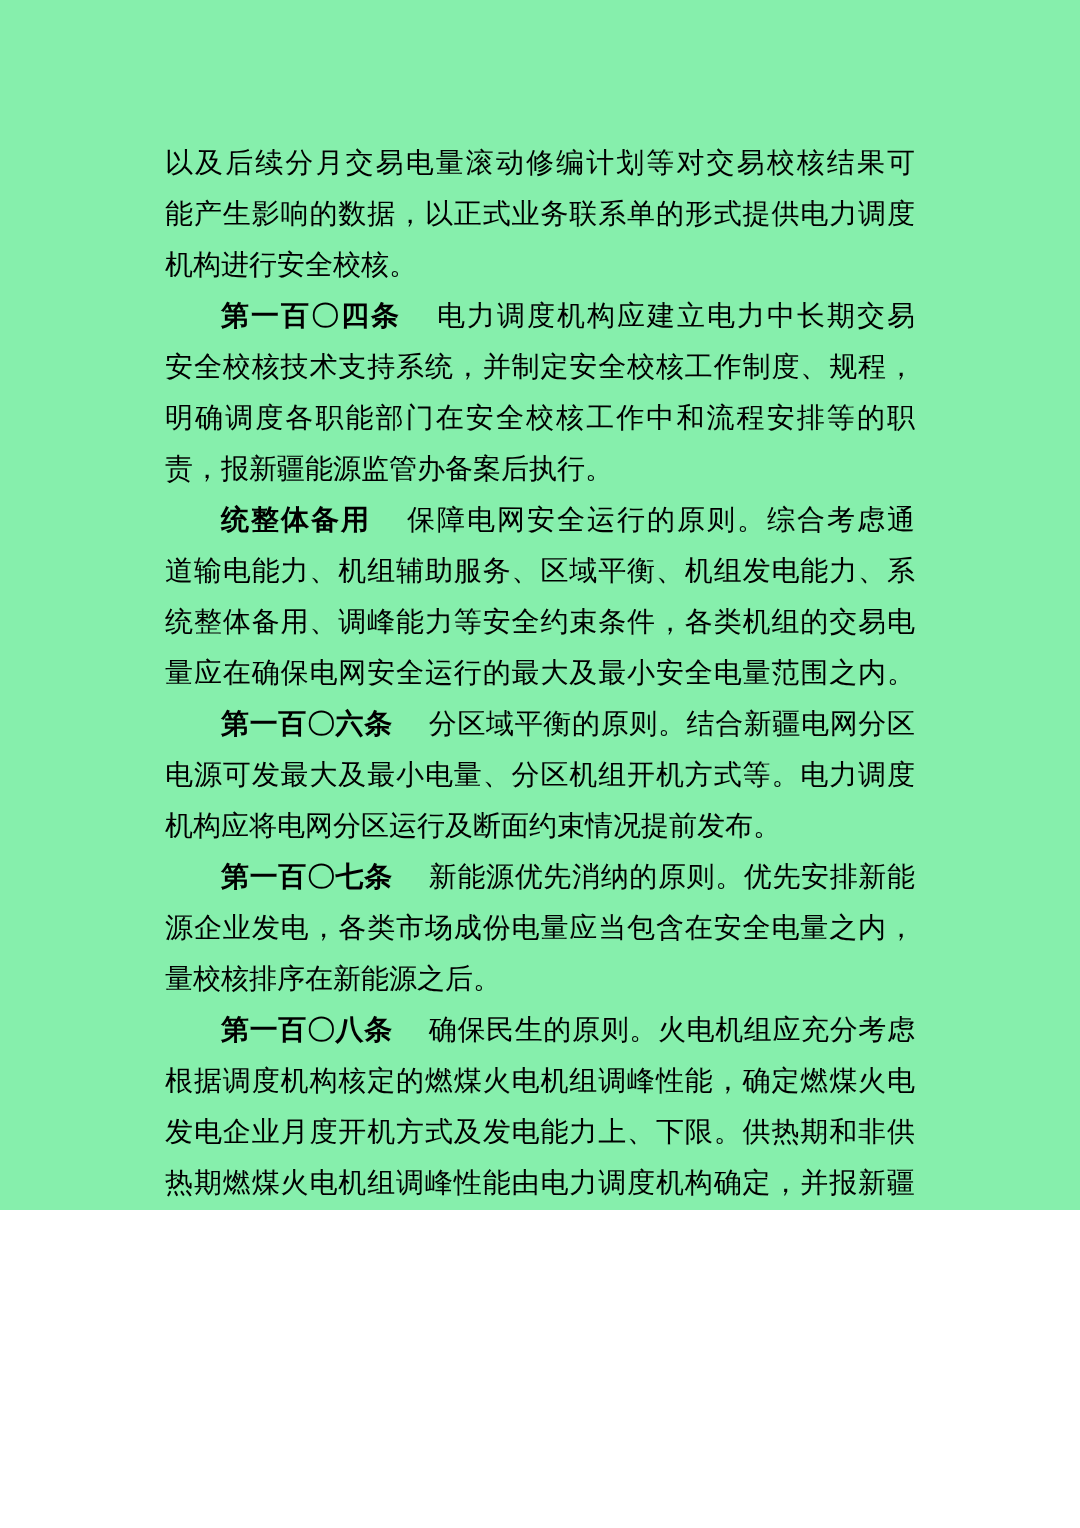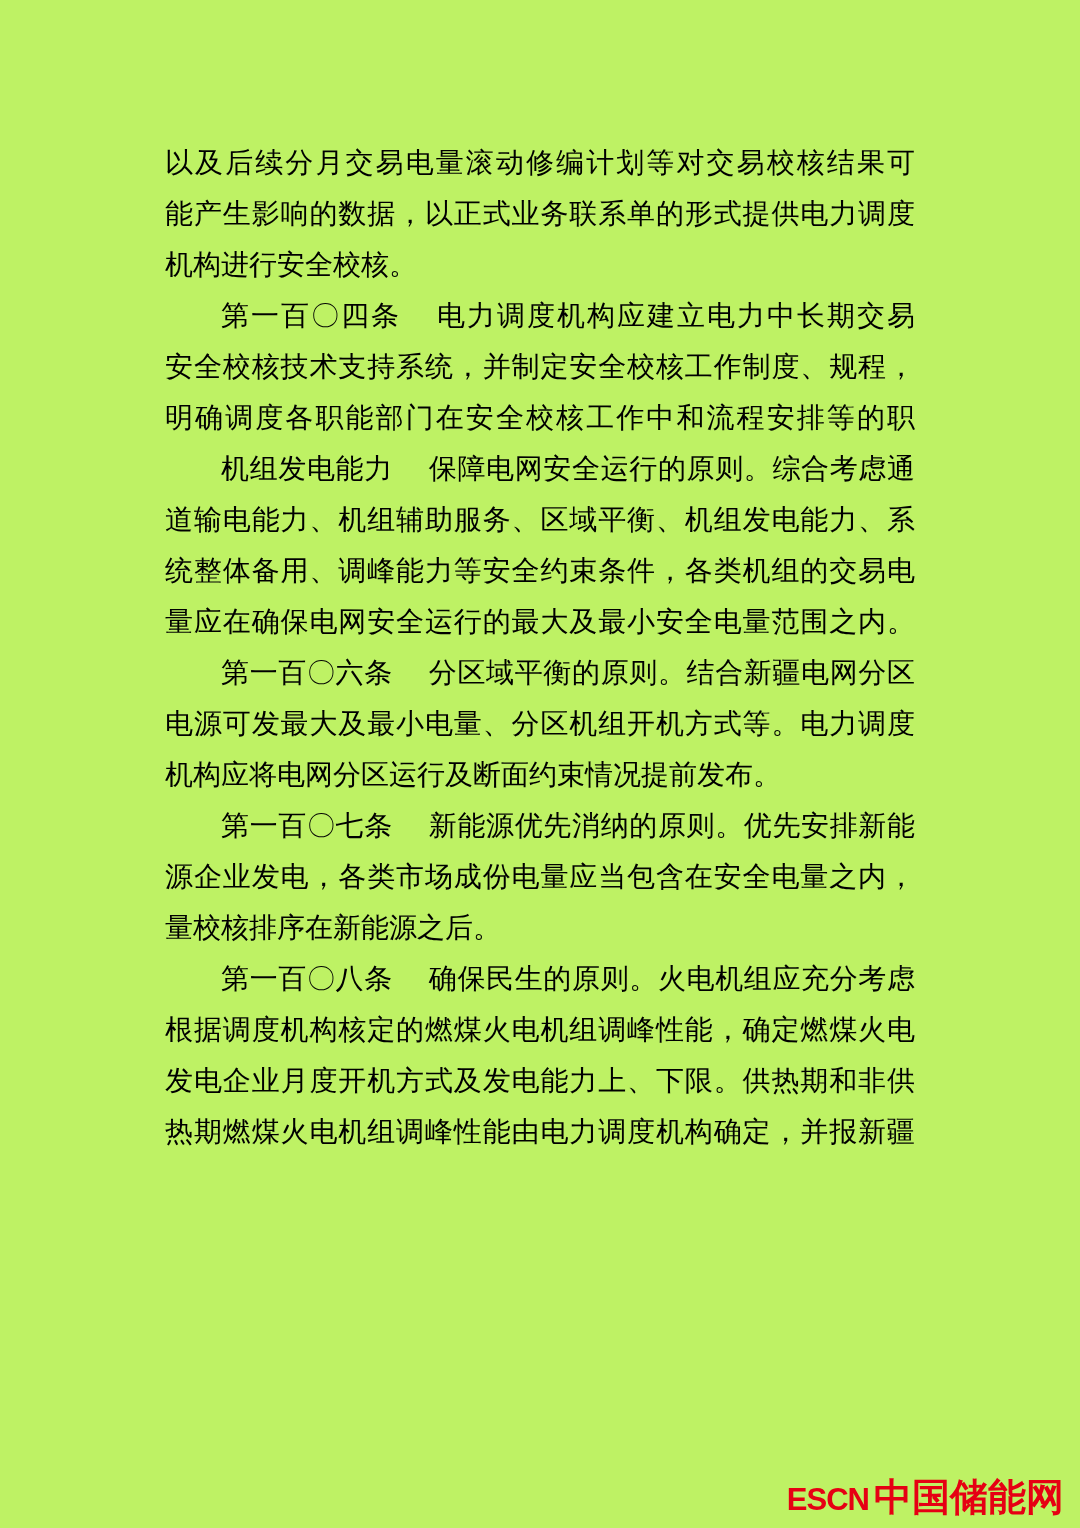--- a/index.html
+++ b/index.html
@@ -1,20 +1,20 @@
 <!DOCTYPE html>
 <html><head>
 <meta charset="utf-8">
 <style>
   html, body { margin: 0; padding: 0; background: #ffffff; }
   .page {
     position: relative;
     width: 1080px;
-    height: 1528px;
-    background: #bef264;
+    height: 1210px;
+    background: #86efac;
     overflow: hidden;
     font-family: "Liberation Serif", "DejaVu Serif", serif;
     color: #000;
   }
   .doc {
     position: absolute;
     left: 165px;
     top: 137px;
     width: 750px;
   }
@@ -26,21 +26,21 @@
   }
   .line.fill {
     text-align: justify;
     text-align-last: justify;
   }
   .line.indent {
     padding-left: 56px;
   }
   .head {
     font-family: "Liberation Sans", "DejaVu Sans", sans-serif;
-    font-weight: normal;
+    font-weight: bold;
     margin-right: 36px;
   }
   .page-num {
     position: absolute;
     left: 165px;
     top: 1392px;
     width: 750px;
     text-align: center;
     font-family: "Liberation Sans", "DejaVu Sans", sans-serif;
     font-size: 21px;
@@ -80,22 +80,25 @@
   </div>
       <div class="line fill indent">
     <span class="head">第一百〇四条</span><span class="txt">电力调度机构应建立电力中长期交易</span>
   </div>
       <div class="line fill">
     <span class="txt">安全校核技术支持系统，并制定安全校核工作制度、规程，</span>
   </div>
       <div class="line fill">
     <span class="txt">明确调度各职能部门在安全校核工作中和流程安排等的职</span>
   </div>
+      <div class="line">
+    <span class="txt">责，报新疆能源监管办备案后执行。</span>
+  </div>
       <div class="line fill indent">
-    <span class="head">机组发电能力</span><span class="txt">保障电网安全运行的原则。综合考虑通</span>
+    <span class="head">统整体备用</span><span class="txt">保障电网安全运行的原则。综合考虑通</span>
   </div>
       <div class="line fill">
     <span class="txt">道输电能力、机组辅助服务、区域平衡、机组发电能力、系</span>
   </div>
       <div class="line fill">
     <span class="txt">统整体备用、调峰能力等安全约束条件，各类机组的交易电</span>
   </div>
       <div class="line fill">
     <span class="txt">量应在确保电网安全运行的最大及最小安全电量范围之内。</span>
   </div>

